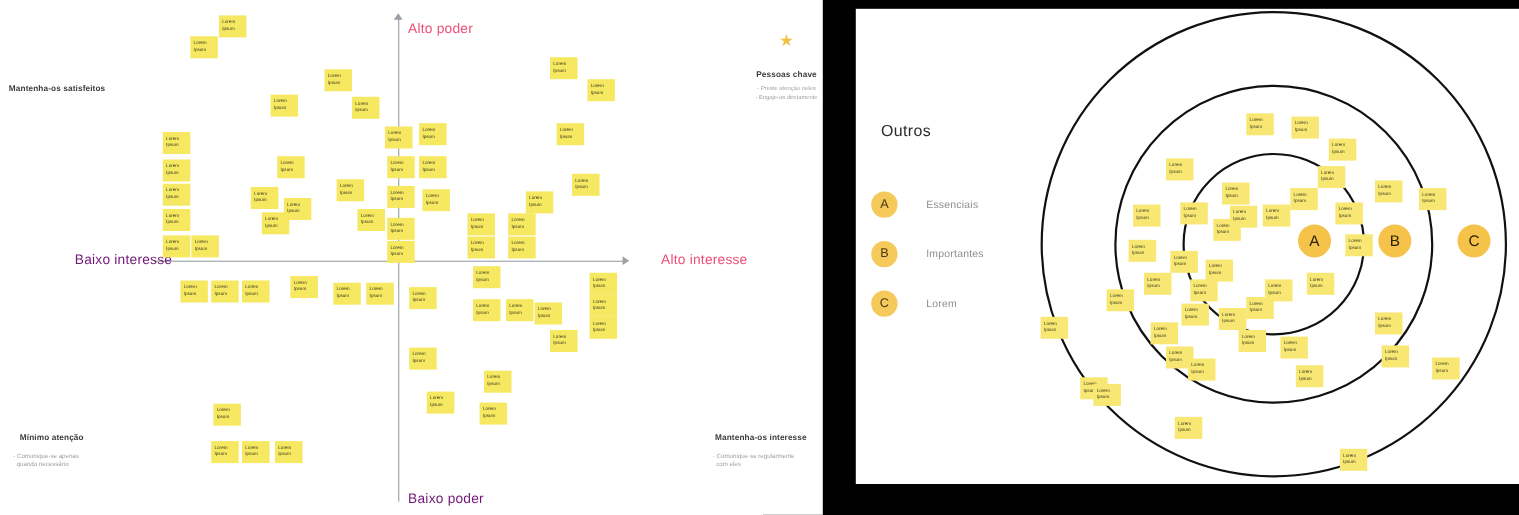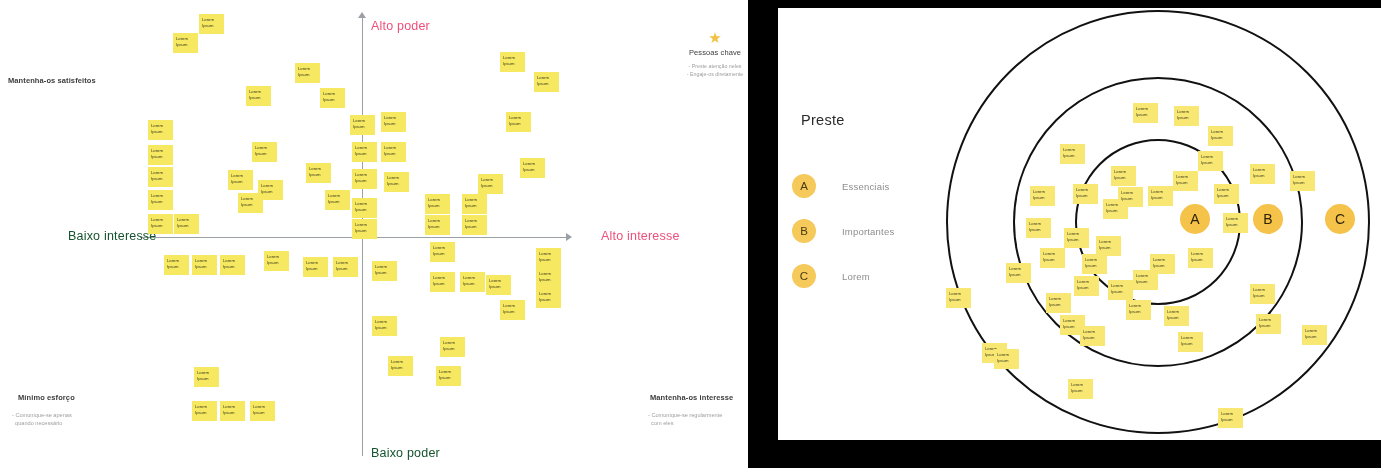--- a/index.html
+++ b/index.html
@@ -11,28 +11,28 @@
 
   .axis-v{position:absolute;left:362px;top:16px;width:1px;height:440px;background:#9aa0a6;}
   .axis-h{position:absolute;left:140px;top:237px;width:430px;height:1px;background:#9aa0a6;}
   .arrow-up{position:absolute;left:358px;top:12px;width:0;height:0;
     border-left:4px solid transparent;border-right:4px solid transparent;border-bottom:6px solid #9aa0a6;}
   .arrow-right{position:absolute;left:566px;top:233px;width:0;height:0;
     border-top:4px solid transparent;border-bottom:4px solid transparent;border-left:6px solid #9aa0a6;}
 
   .ax-label{position:absolute;font-size:12.5px;letter-spacing:.2px;white-space:nowrap;}
   .ax-hi{color:#ef4f79;}
-  .ax-lo{color:#14532d;}
+  .ax-lo{color:#701a75;}
 
   .quad-title{position:absolute;font-size:7.5px;font-weight:700;color:#3c3c3c;white-space:nowrap;letter-spacing:.1px;}
   .quad-note{position:absolute;font-size:5.6px;color:#9e9e9e;line-height:1.5;white-space:nowrap;}
 
   .key-block{position:absolute;left:660px;top:30px;width:110px;text-align:center;}
   .key-star{font-size:15px;color:#f2c245;line-height:1;}
-  .key-title{font-size:7.5px;font-weight:400;color:#3c3c3c;margin-top:3px;letter-spacing:.1px;}
+  .key-title{font-size:7.5px;font-weight:700;color:#3c3c3c;margin-top:18px;letter-spacing:.1px;}
   .key-note{font-size:5.3px;color:#9e9e9e;line-height:1.55;margin-top:5px;}
 
   
   #sector-panel{position:absolute;left:778px;top:8px;width:603px;height:432px;background:#fff;overflow:hidden;}
   .ring{position:absolute;border:2.4px solid #111;border-radius:50%;}
   #ring-outer{left:168px;top:2px;width:420px;height:420px;}
   #ring-mid{left:235px;top:69px;width:286px;height:286px;}
   #ring-inner{left:297px;top:131px;width:162px;height:162px;}
 
   .sector-head{position:absolute;left:23px;top:104px;font-size:14.5px;color:#2b2b2b;letter-spacing:.3px;}
@@ -65,21 +65,21 @@
     <div class="arrow-up"></div>
     <div class="arrow-right"></div>
 
     <div class="ax-label ax-hi" style="left:371px;top:19px;">Alto poder</div>
     <div class="ax-label ax-lo" style="left:371px;top:446px;text-align:right;">Baixo poder</div>
     <div class="ax-label ax-lo" style="left:68px;top:229px;">Baixo interesse</div>
     <div class="ax-label ax-hi" style="left:589px;top:229px;margin-left:12px;">Alto interesse</div>
 
     <div class="quad-title" style="left:8px;top:48px;margin-top:28px;">Mantenha-os satisfeitos</div>
 
-    <div class="quad-title" style="left:18px;top:393px;">Mínimo esforço</div>
+    <div class="quad-title" style="left:18px;top:393px;">Mínimo atenção</div>
     <div class="quad-note" style="left:12px;top:411px;white-space:pre;">- Comunique-se apenas
   quando necessário</div>
 
     <div class="quad-title" style="left:650px;top:393px;">Mantenha-os interesse</div>
     <div class="quad-note" style="left:648px;top:411px;white-space:pre;">- Comunique-se regularmente
   com eles</div>
 
     <div class="key-block">
       <div class="key-star">★</div>
       <div class="key-title">Pessoas chave</div>
@@ -204,21 +204,21 @@
 Ipsum</div>
       </div>
   </div>
 
   <div id="sector-panel">
 
     <div class="ring" id="ring-outer"></div>
     <div class="ring" id="ring-mid"></div>
     <div class="ring" id="ring-inner"></div>
 
-    <div class="sector-head">Preste</div>
+    <div class="sector-head">Outros</div>
 
     <div class="legend" id="sector-legend">
         <div class="legend-row">
           <div class="badge">A</div>
           <div class="legend-label">Essenciais</div>
         </div>
         <div class="legend-row">
           <div class="badge">B</div>
           <div class="legend-label">Importantes</div>
         </div>

